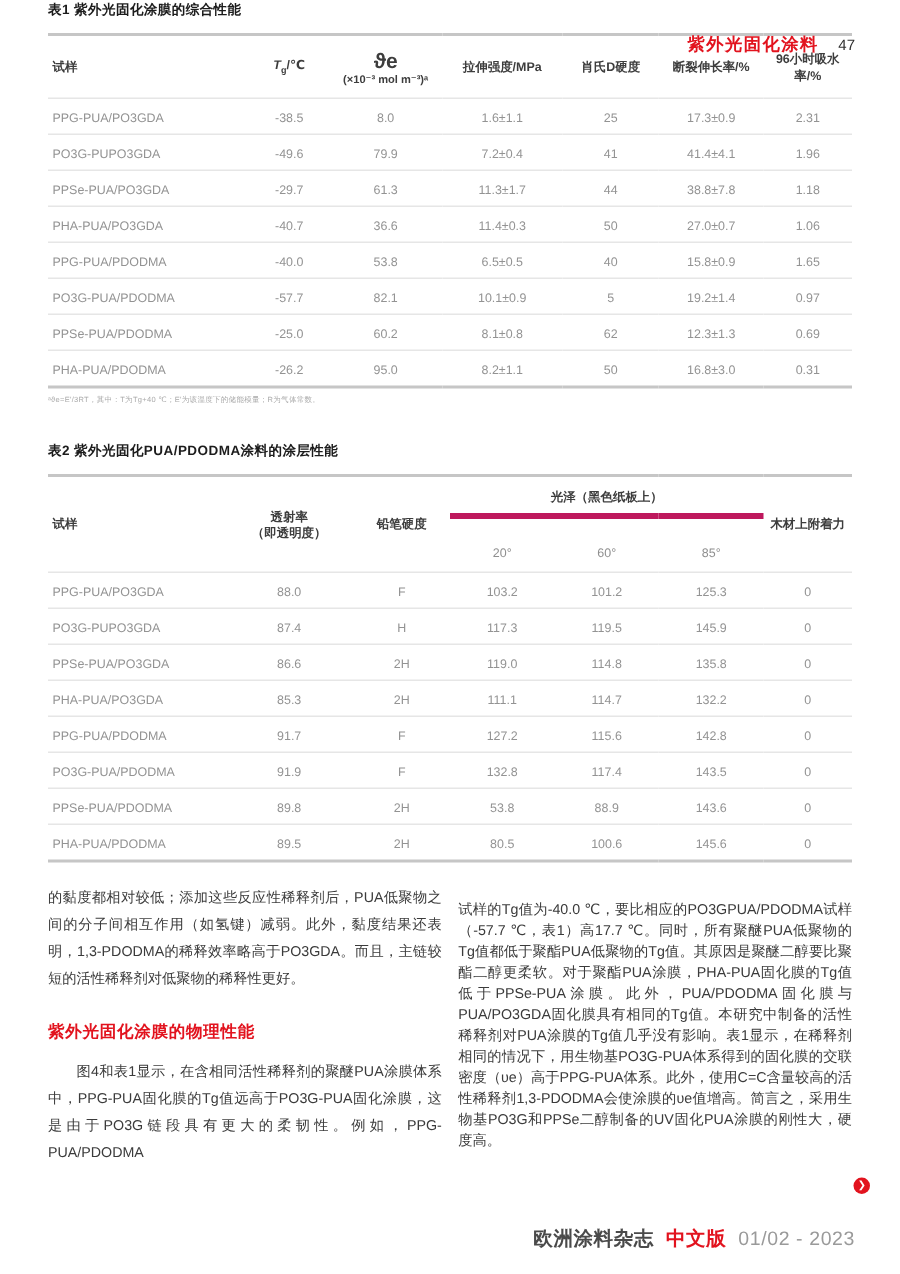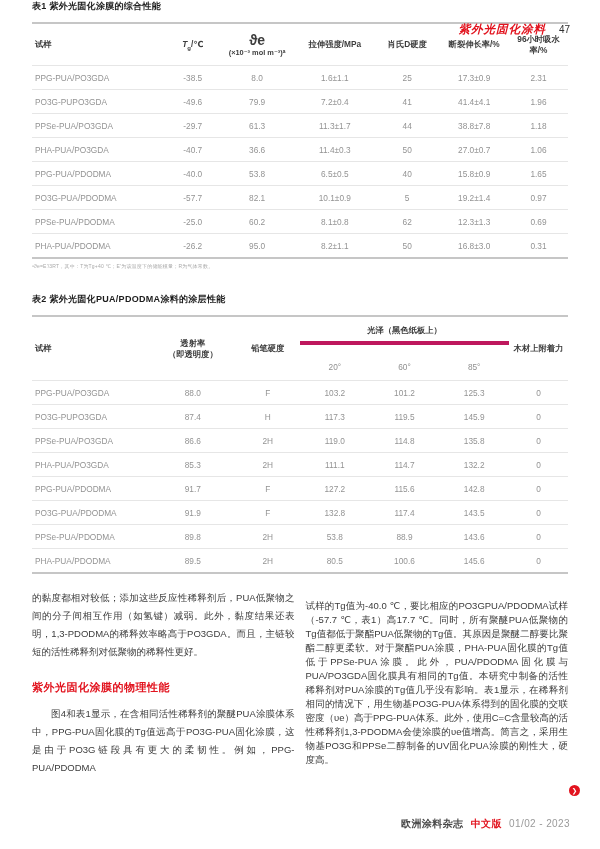--- a/index.html
+++ b/index.html
@@ -6,21 +6,21 @@
   body{
     width:600px;height:849px;overflow:hidden;position:relative;
     font-family:"Liberation Sans","DejaVu Sans",sans-serif;
     -webkit-font-smoothing:antialiased;
   }
   .page{position:relative;width:600px;height:849px;}
   .content{padding:0 32px;}
 
   
   .running{position:absolute;top:22px;right:30px;display:flex;align-items:baseline;gap:13px;}
-  .running .head{color:#e2131e;font-weight:bold;font-size:11.5px;letter-spacing:1px;font-style:italic;}
+  .running .head{color:#e2131e;font-weight:bold;font-size:11.5px;letter-spacing:1px;}
   .running .pnum{color:#2f2f2f;font-size:10px;}
 
   
   .tbl-title{font-size:9px;font-weight:bold;color:#1c1c1c;letter-spacing:.3px;}
   .t1-title{}
   .t2-title{padding-top:24px;}
 
   
   table.tbl{width:100%;border-collapse:collapse;margin-top:9px;
     border-top:2.5px solid #c6c6c6;border-bottom:2.5px solid #c6c6c6;}
@@ -60,21 +60,21 @@
   .col{flex:1;min-width:0;text-align:justify;color:#3b3b3b;}
   .col-left{font-size:9.5px;line-height:18px;}
   .col-right{font-size:9.5px;line-height:14px;}
   .para{margin:0;}
   .indent{text-indent:2em;}
   .section-heading{margin:17px 0 9px 0;font-size:11px;font-weight:bold;color:#e2131e;letter-spacing:.5px;}
 
   
   .end-marker{position:absolute;top:785px;right:20px;width:11px;height:11px;border-radius:50%;
     background:#e2131e;color:#ffffff;font-size:6.5px;line-height:11px;text-align:center;font-weight:bold;}
-  .footer{position:absolute;top:817px;right:30px;font-size:10px;letter-spacing:.4px;white-space:nowrap;}
+  .footer{position:absolute;top:817px;right:30px;font-size:13px;letter-spacing:.4px;white-space:nowrap;}
   .footer .journal{color:#4a4a4a;font-weight:bold;}
   .footer .edition{color:#e2131e;font-weight:bold;margin:0 4px 0 4px;}
   .footer .issue{color:#9a9a9a;}
 </style>
 </head>
 <body>
 
 <div class="page">
 
   <div class="running">

